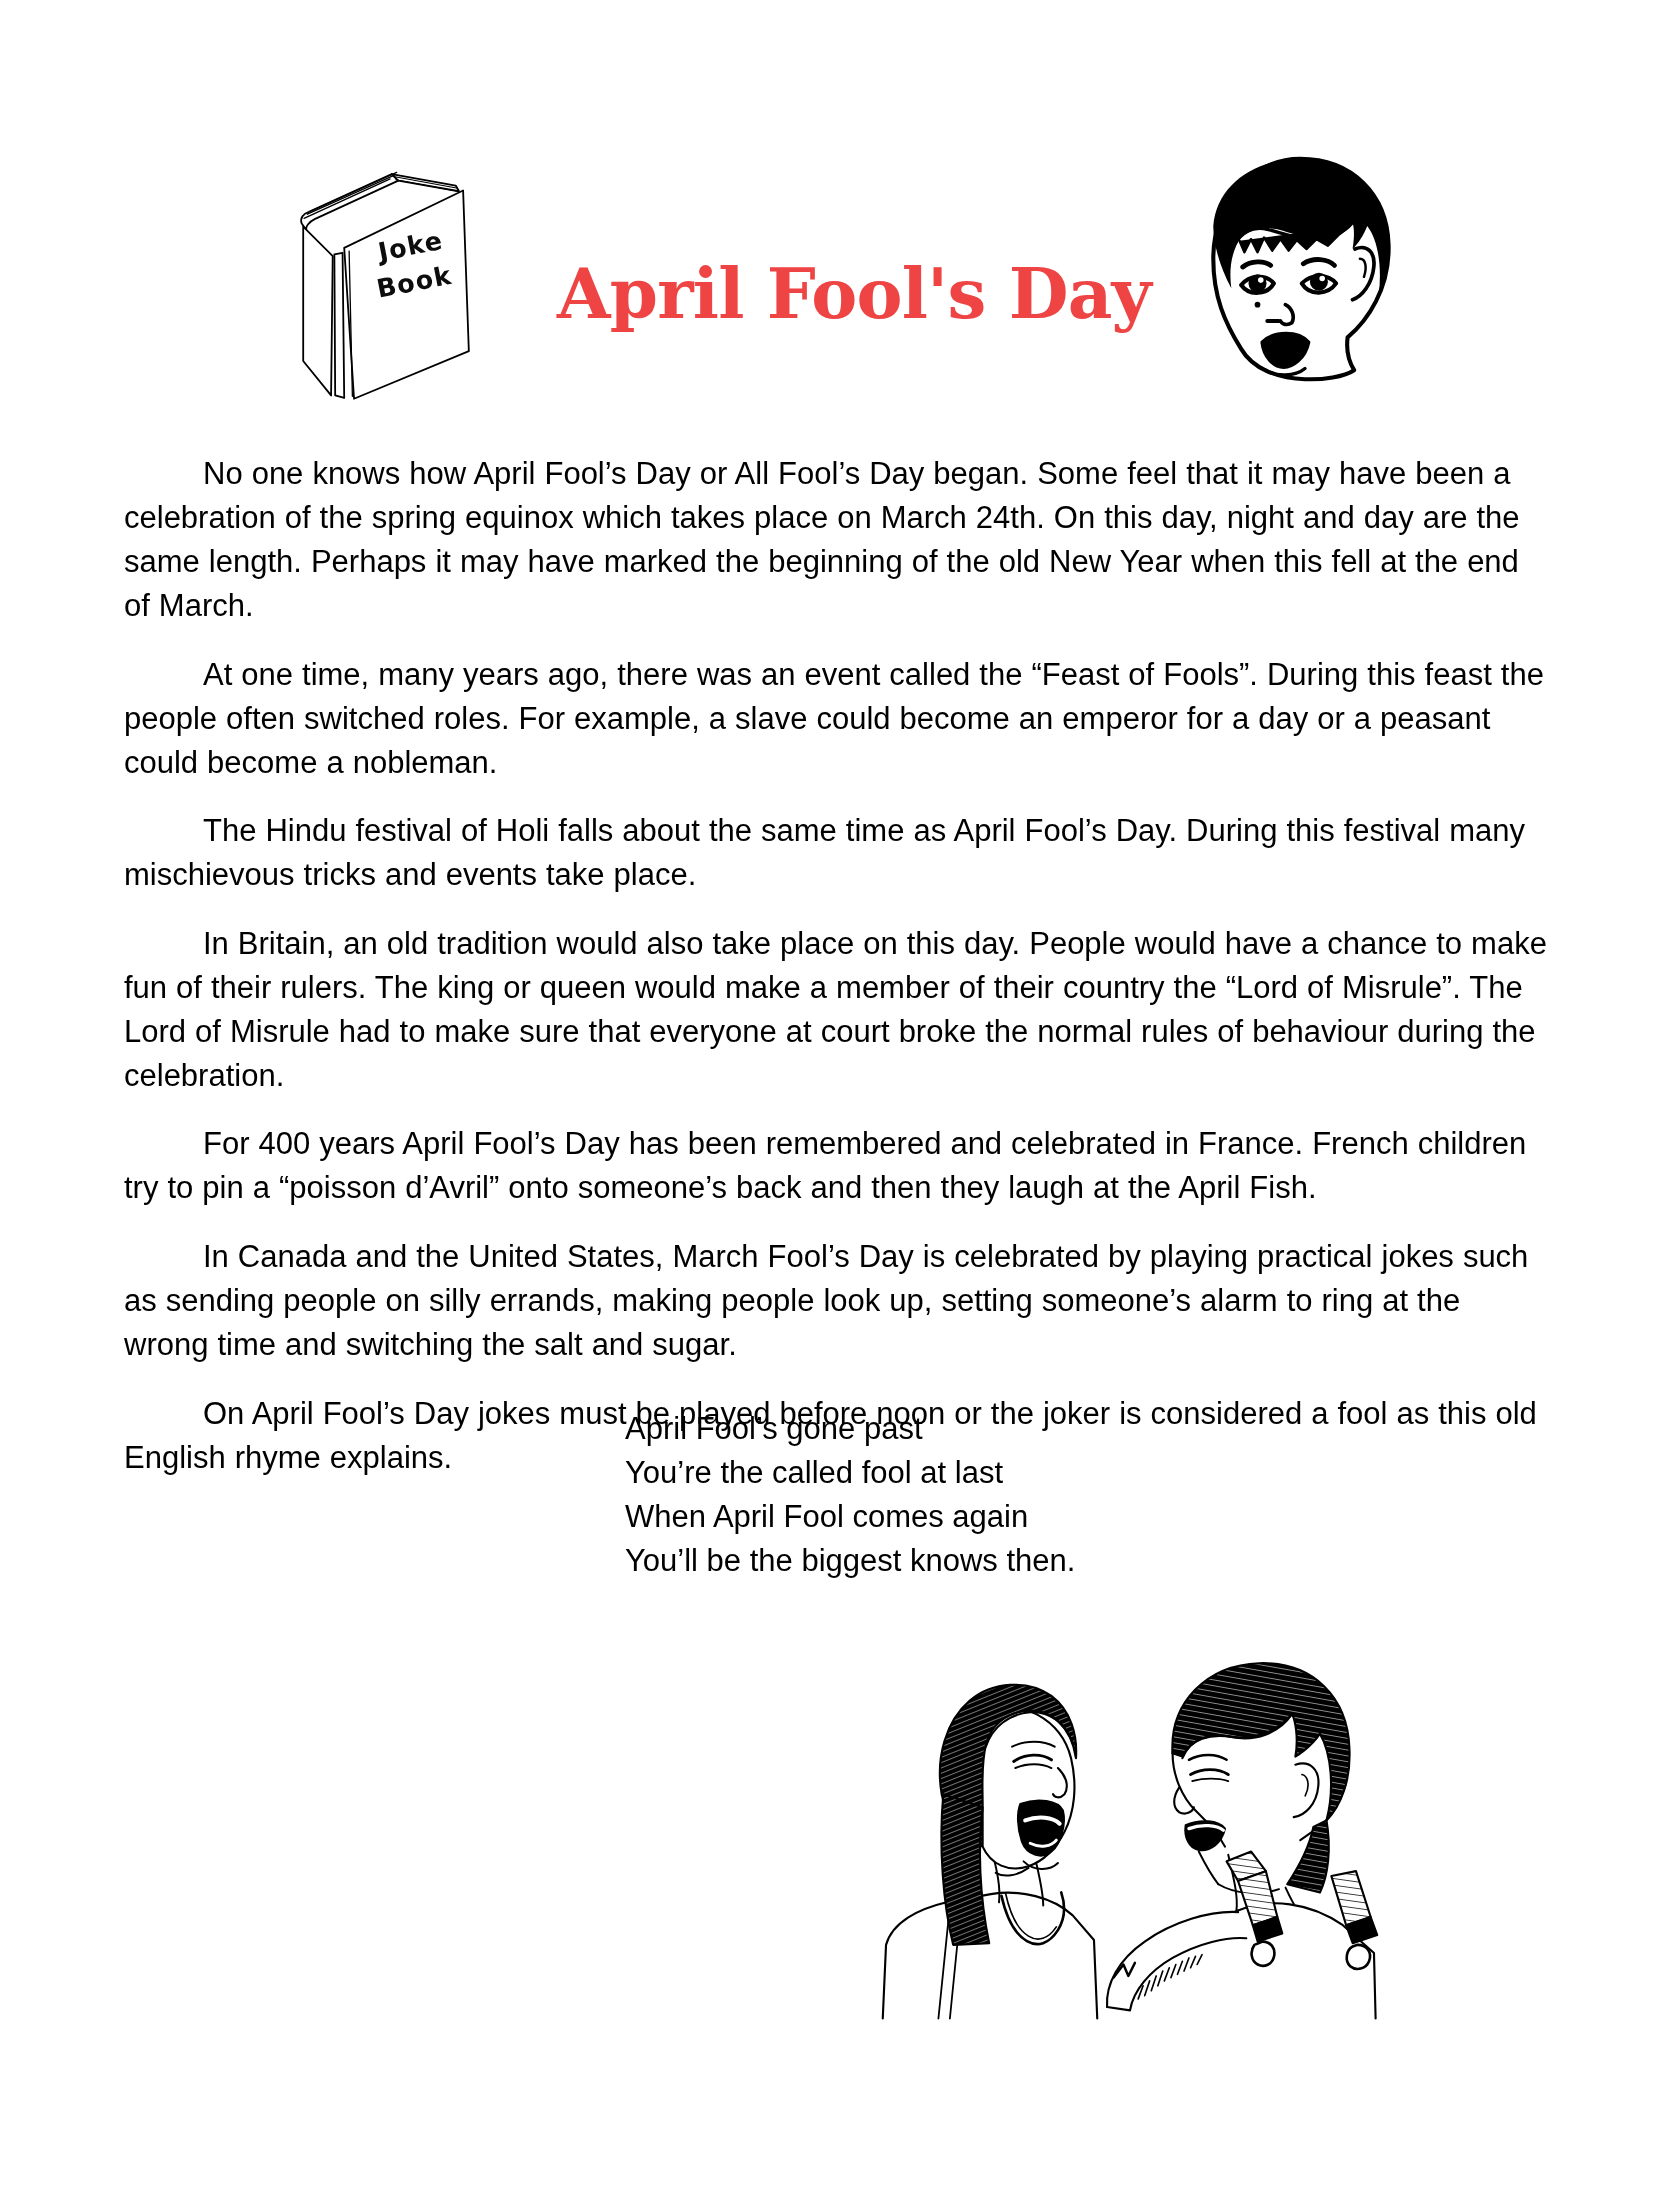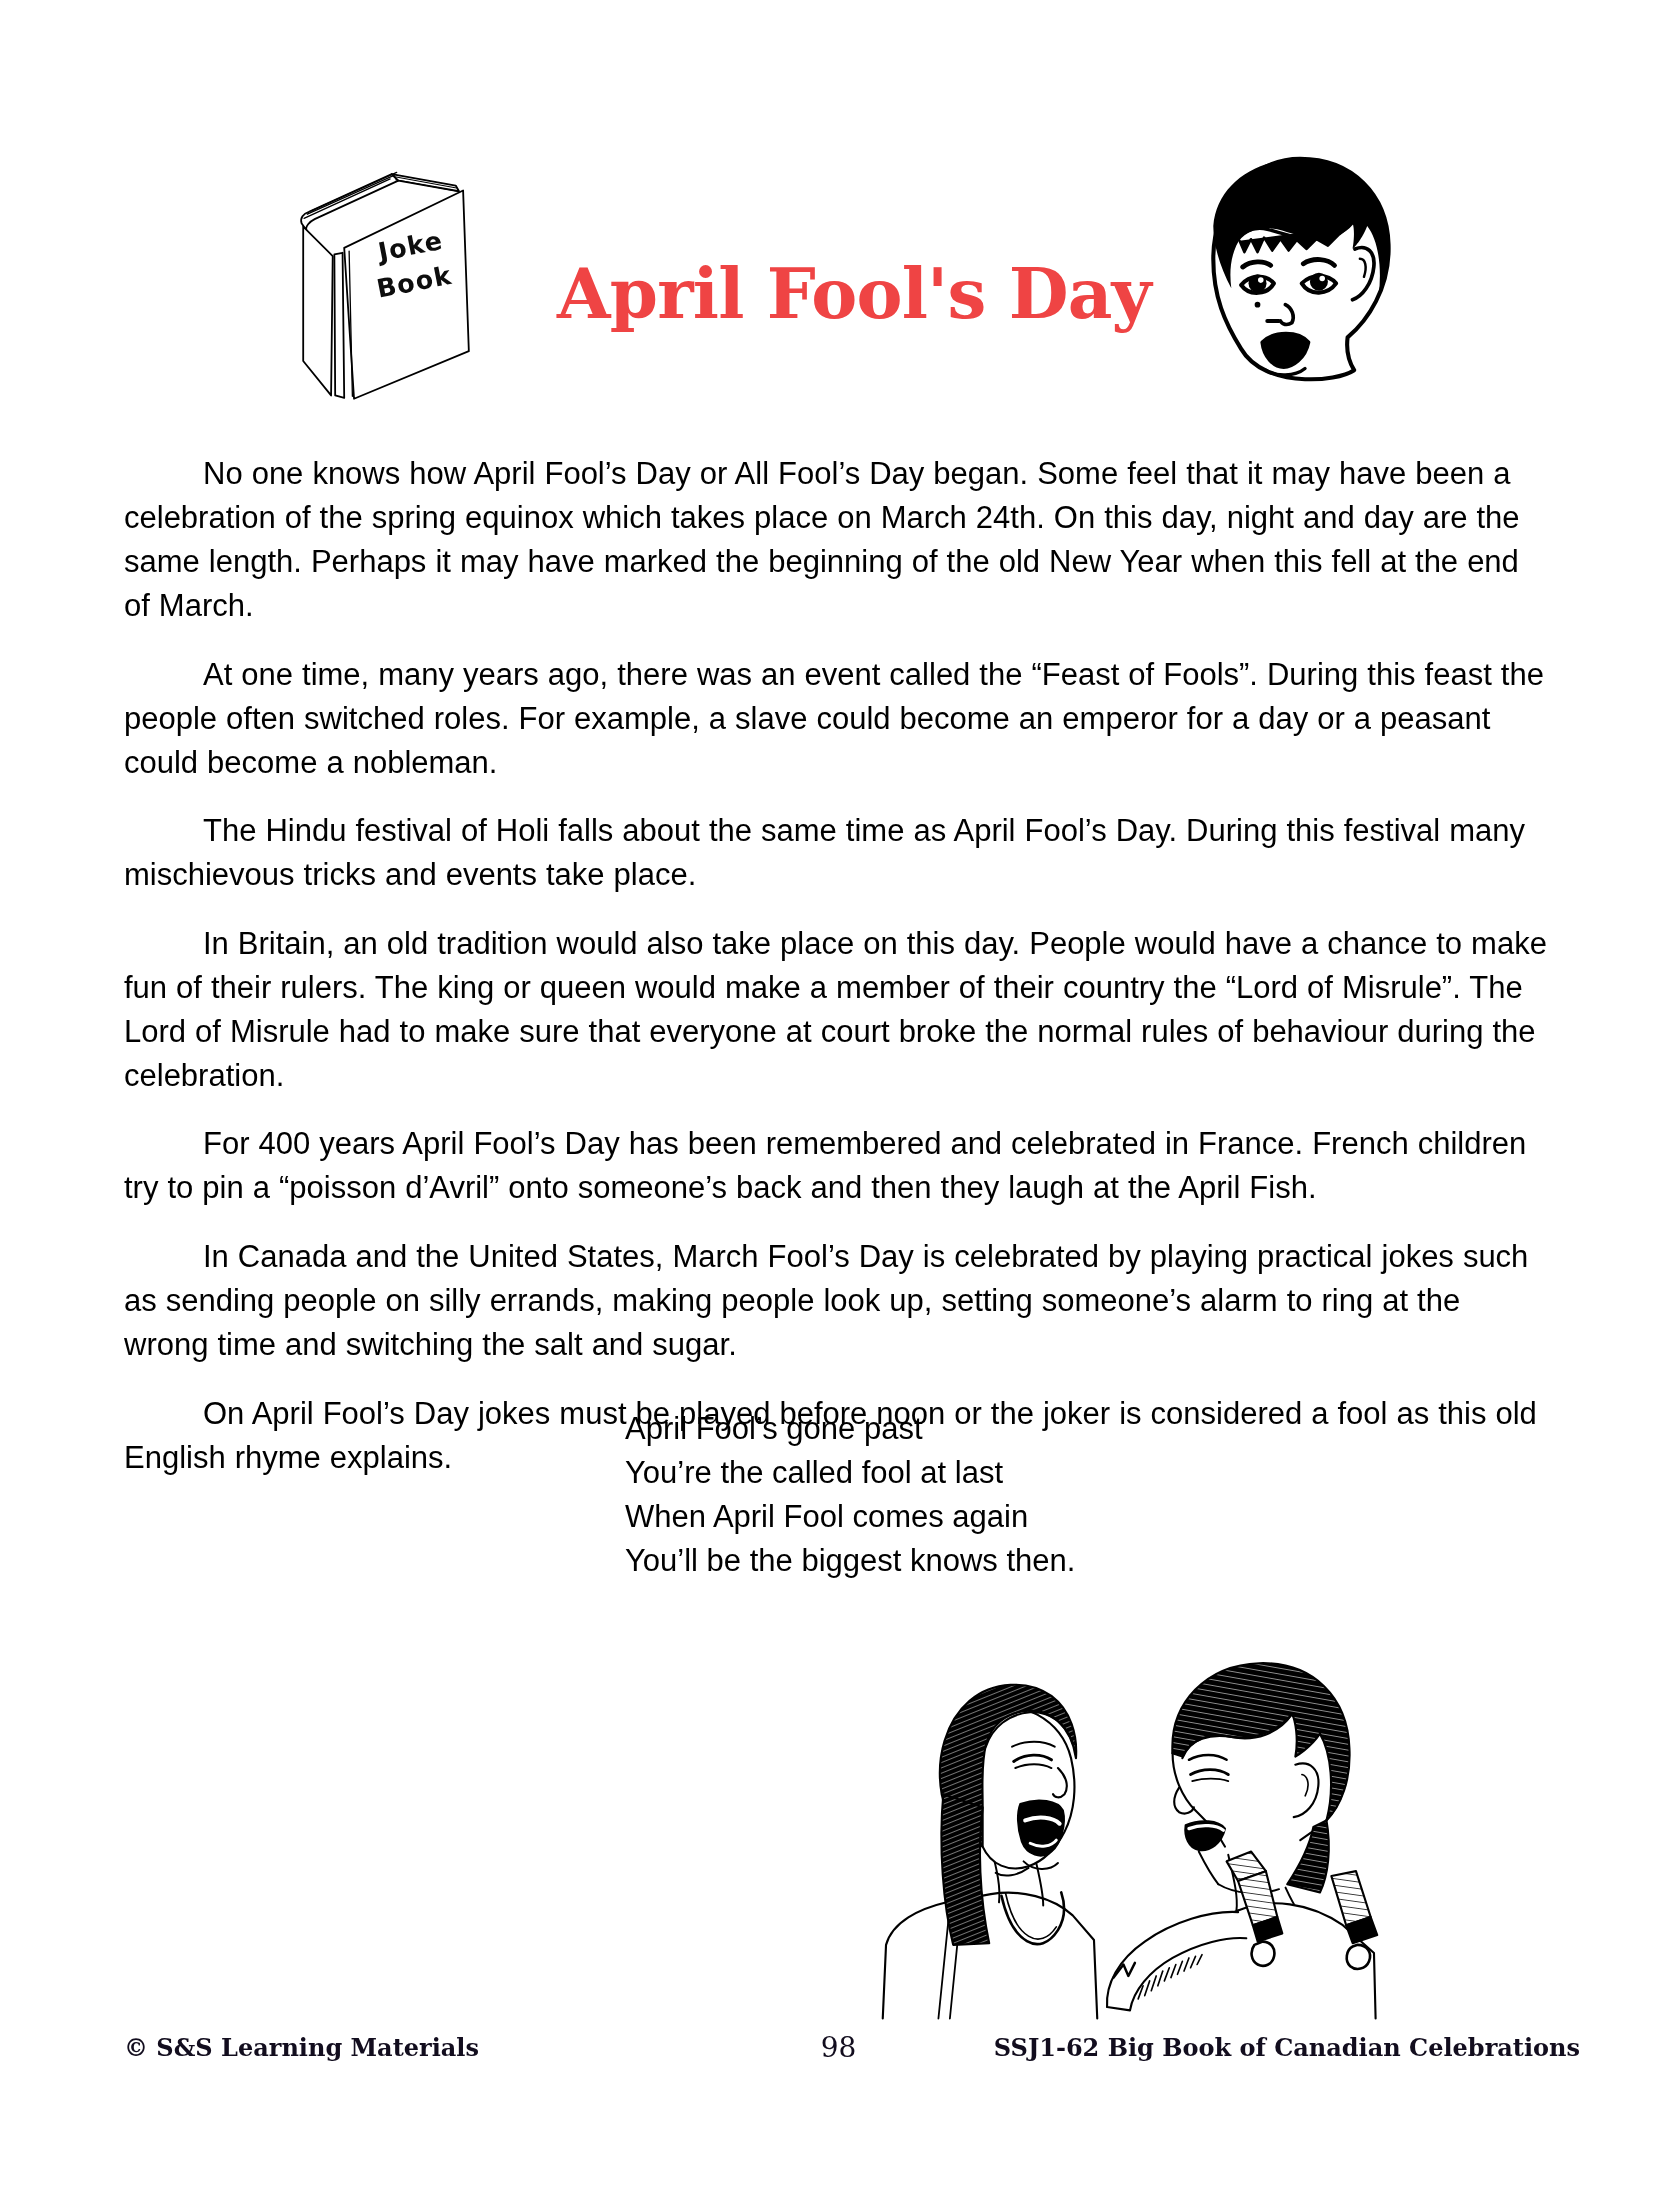--- a/index.html
+++ b/index.html
@@ -359,20 +359,15 @@
                  C468 440 466 428 472 420 Z" fill="#fff" stroke="#000" stroke-width="3.2"></path>
 
         <path d="M566 336 L596 330 L614 386 L584 396 Z" fill="url(#strap)" stroke="#000"></path>
         <path d="M584 396 L614 386 L622 408 L592 418 Z" fill="#000" stroke="#000"></path>
         <path d="M598 420 C610 420 616 430 612 440 C608 450 596 452 589 446
                  C582 440 584 426 592 422 Z" fill="#fff" stroke="#000" stroke-width="3.2"></path>
       </g>
     </svg>
   </div>
 
-  <div class="footer">
-    <div class="footer-left">© S&amp;S Learning Materials</div>
-    <div class="footer-center">98</div>
-    <div class="footer-right">SSJ1-62 Big Book of Canadian Celebrations</div>
-  </div>
 
 </div>
 
 
 </body></html>

